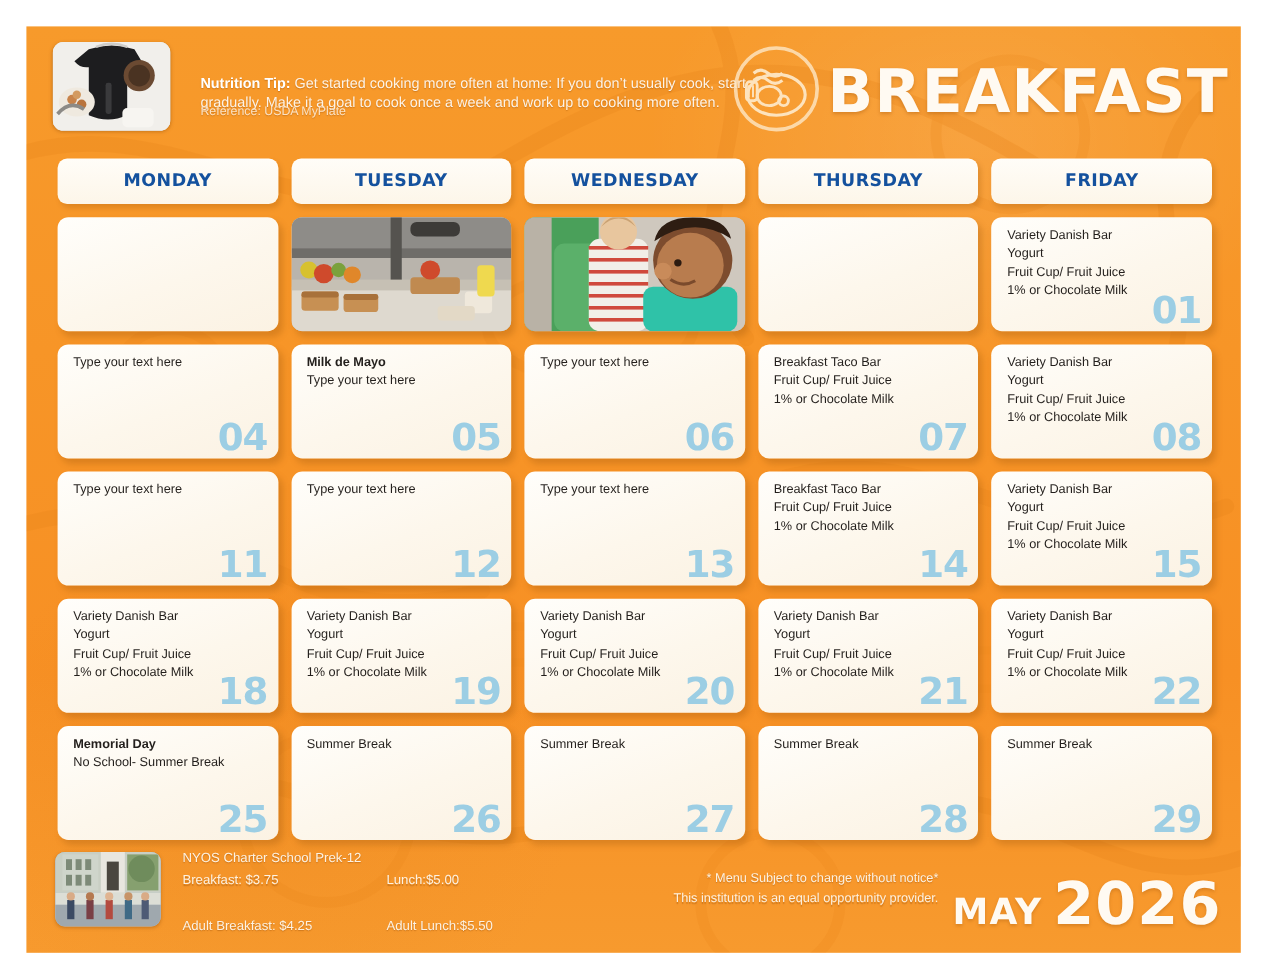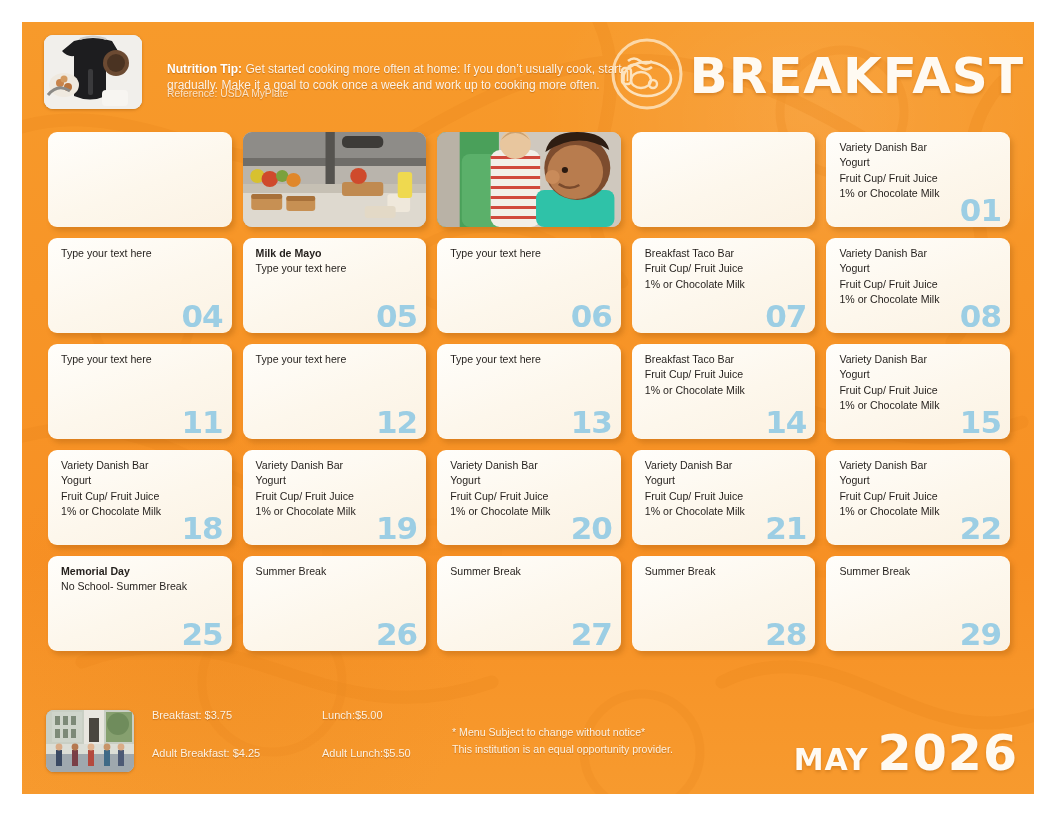--- a/index.html
+++ b/index.html
@@ -191,21 +191,21 @@
   }
   .price-row { display: flex; }
   .price-row .c1 { width: 170px; }
   .price-row .c2 { width: 160px; }
   .spacer-row { height: 19px; }
   .notice {
     position: absolute;
     left: 430px;
     top: 22px;
     width: 330px;
-    text-align: left;
+    text-align: right;
     color: #fdf2e2;
     font-size: 10.6px;
     line-height: 17px;
     text-shadow: 0 1px 1px rgba(150,75,5,.45);
   }
   .monthyear {
     position: absolute;
     right: 16px;
     bottom: 12px;
     display: flex;
@@ -289,20 +289,27 @@
           <path d="M20 32 q6 -5 12 0 q6 5 12 0" fill="none" stroke="#fde3bd" stroke-width="2.6"></path>
           <rect x="14" y="33" width="9" height="16" rx="3" fill="none" stroke="#fde3bd" stroke-width="2.4"></rect>
           <path d="M16 36v10M19.5 36v10" stroke="#fde3bd" stroke-width="1.6"></path>
         </svg>
       </span>
       <span class="brand-title">BREAKFAST</span>
     </div>
   </div>
 
   <div class="grid">
+    <div class="dow-row">
+      <div class="dow">MONDAY</div>
+      <div class="dow">TUESDAY</div>
+      <div class="dow">WEDNESDAY</div>
+      <div class="dow">THURSDAY</div>
+      <div class="dow">FRIDAY</div>
+    </div>
     <div id="weeks-container">
         <div class="week">
           <div class="cell"></div>
           <div class="cell photo">
             <div class="ph">
     <svg viewBox="0 0 178 95" preserveAspectRatio="none" width="100%" height="100%">
       <rect width="178" height="95" fill="#b9b4ac"></rect>
       <rect x="0" y="0" width="178" height="30" fill="#8e8c88"></rect>
       <rect x="0" y="26" width="178" height="8" fill="#6f6d69"></rect>
       <rect x="80" y="0" width="9" height="95" fill="#55534f"></rect>
@@ -559,20 +566,23 @@
           <rect x="58" y="40" width="6" height="16" fill="#3f6a86"></rect>
             <circle cx="61" cy="37" r="3.4" fill="#c79468"></circle>
           <rect x="72" y="40" width="6" height="16" fill="#4d5a75"></rect>
             <circle cx="75" cy="37" r="3.4" fill="#d9ab86"></circle>
         </g>
       </svg>
     </div>
 
     <div class="price-block">
       <div class="price-row">
+        <span class="c1">NYOS Charter School Prek-12</span>
+      </div>
+      <div class="price-row">
         <span class="c1">Breakfast: $3.75</span>
         <span class="c2">Lunch:$5.00</span>
       </div>
       <div class="spacer-row"></div>
       <div class="price-row">
         <span class="c1">Adult Breakfast: $4.25</span>
         <span class="c2">Adult Lunch:$5.50</span>
       </div>
     </div>
 

